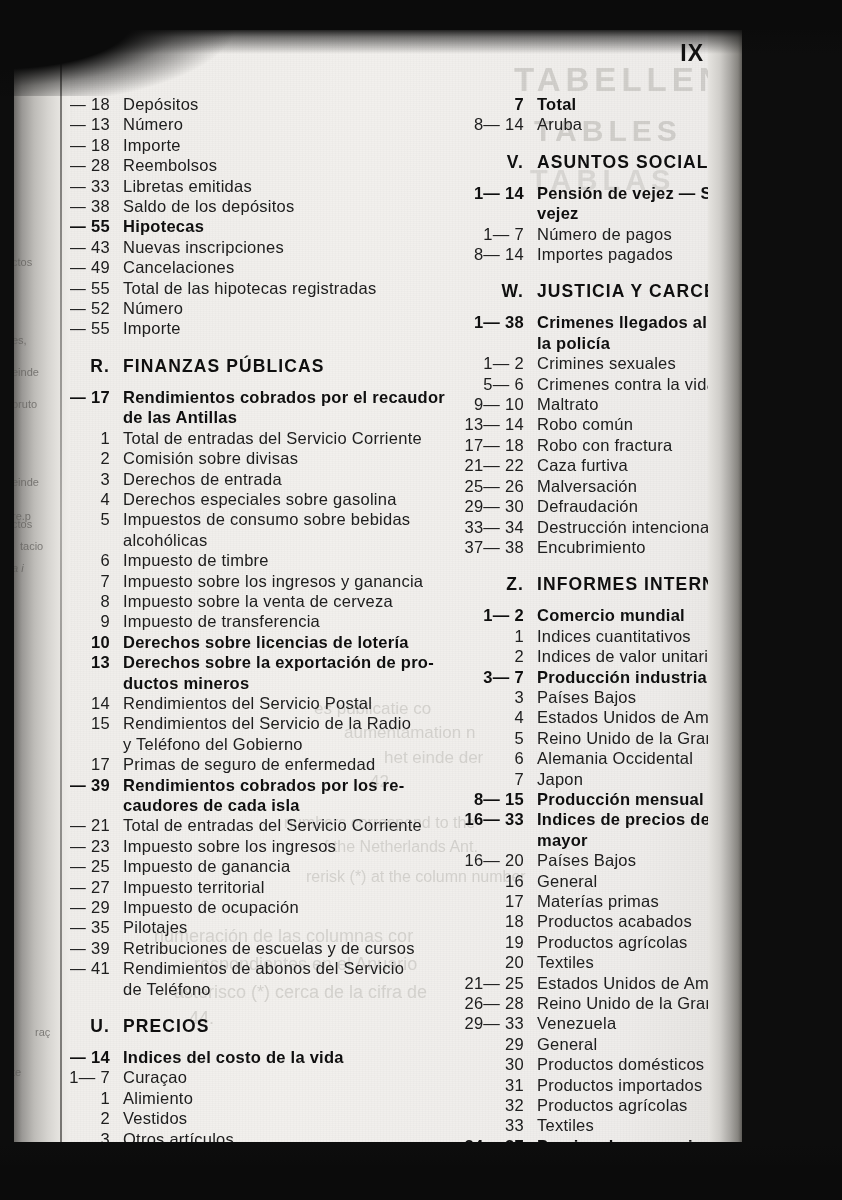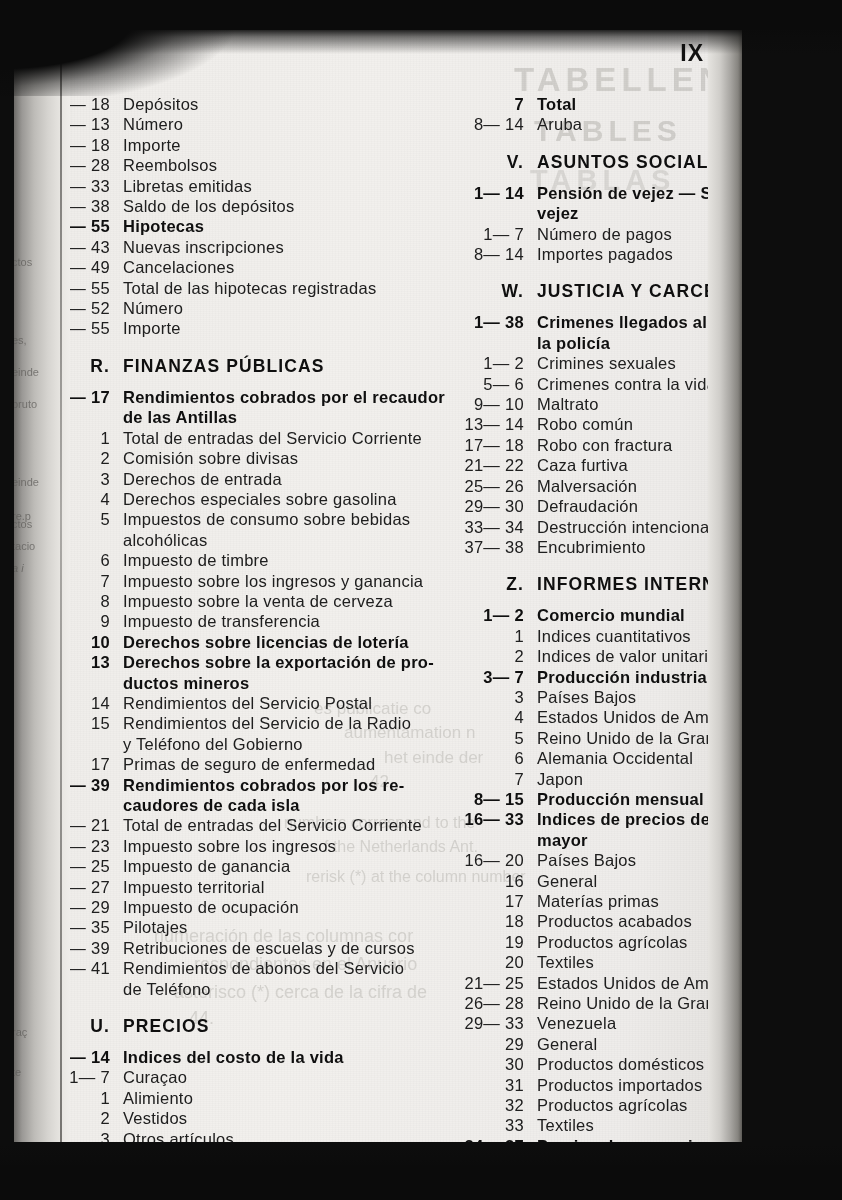--- a/index.html
+++ b/index.html
@@ -594,23 +594,23 @@
   <div id="gutter"></div>
   <div id="gutter-line"></div>
   <div id="facing-fragments">
       <span style="top: 250px;">ctos</span>
       <span style="top: 328px;">es,</span>
       <span style="top: 360px;">einde</span>
       <span style="top: 392px;">bruto</span>
       <span style="top: 470px;">einde</span>
       <span style="top: 492px; margin-top: 12px;">re.p</span>
       <span style="top: 512px;">ctos</span>
-      <span style="top: 534px;">tacio</span>
+      <span style="top: 534px; margin-left: 8px;">tacio</span>
       <span style="top: 556px; font-style: italic;">a i</span>
-      <span style="top: 1020px;">raç</span>
+      <span style="top: 1020px; margin-left: 23px;">raç</span>
       <span style="top: 1060px;">te</span>
     </div>
   <div id="right-edge"></div>
 </div>
 
 <div class="scanband" id="band-top"></div>
 <div class="scanband" id="band-bottom"></div>
 <div id="corner-curl"></div>
 
 </body></html>

